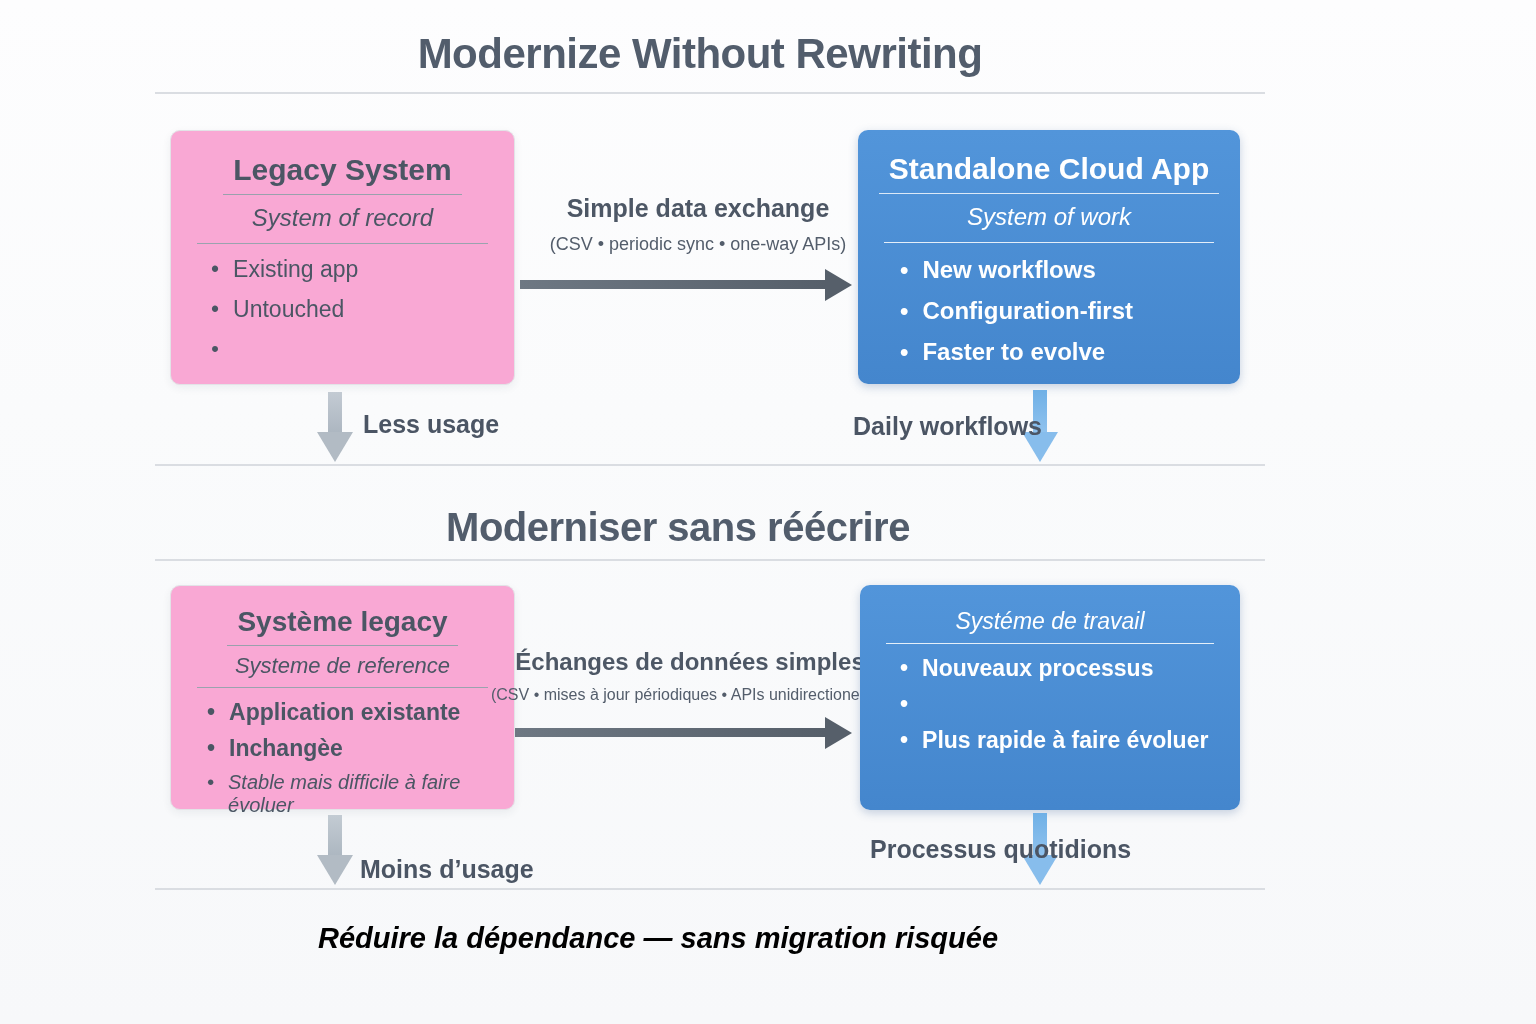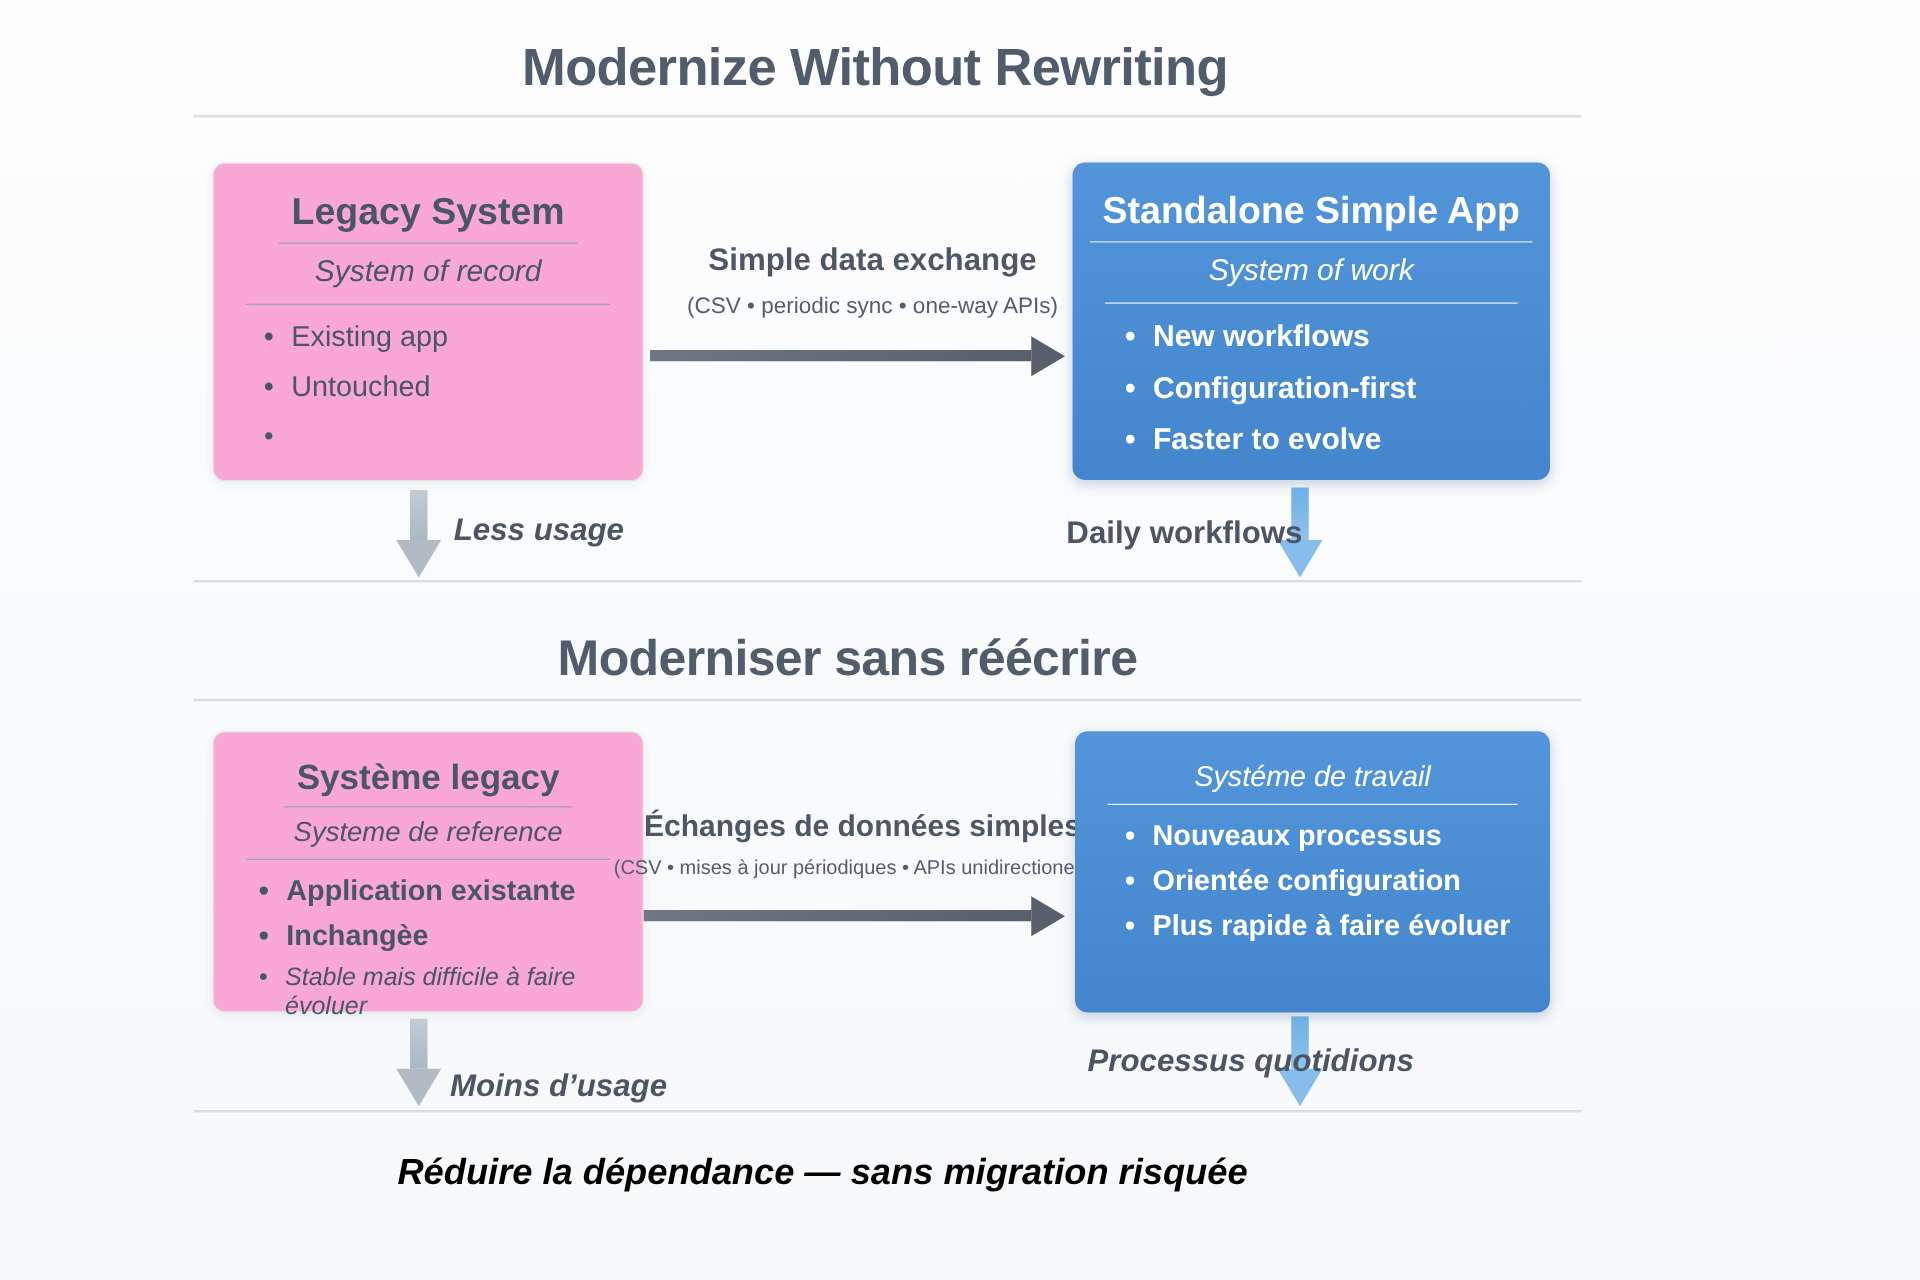--- a/index.html
+++ b/index.html
@@ -67,21 +67,21 @@
   .v-arrow{position:absolute;width:14px;}
   .v-arrow::after{
     content:"";position:absolute;top:100%;left:50%;transform:translateX(-50%);
     border-left:18px solid transparent;border-right:18px solid transparent;
   }
   .v-arrow.gray{background:linear-gradient(180deg,#c3cbd3,#adb7c1);}
   .v-arrow.gray::after{border-top:30px solid #b2bbc4;}
   .v-arrow.blue{background:linear-gradient(180deg,#6fb0e6,#8fc2ee);}
   .v-arrow.blue::after{border-top:30px solid #87bdec;}
   .outcome{font-size:25px;font-weight:600;color:#4b5564;z-index:2;}
-  .outcome.it{font-style:italic;}
+  .outcome.it{}
   .tagline{
     font-size:29px;font-weight:600;font-style:italic;color:#000000;
   }
 </style>
 </head>
 <body>
 
 <div class="abs center section-title" style="left:700px;top:30px;font-size:42px;">Modernize Without Rewriting</div>
 
 <div class="rule" style="top:92px;"></div>
@@ -103,21 +103,21 @@
       <span class="dot">•</span>
     </li>
   </ul>
 </div>
 
 <div class="abs center ex-label" style="left:698px;top:194px;font-size:25px;">Simple data exchange</div>
 <div class="abs center ex-sub" style="left:698px;top:234px;font-size:18px;">(CSV • periodic sync • one-way APIs)</div>
 <div class="h-arrow" style="left:520px;top:280px;width:305px;"></div>
 
 <div class="panel blue" style="left:858px;top:130px;width:382px;height:254px;padding-top:22px;">
-  <div class="panel-title">Standalone Simple App</div>
+  <div class="panel-title">Standalone Cloud App</div>
   <div class="panel-subtitle">System of work</div>
   <div class="panel-divider"></div>
   <ul class="bullets" style="padding:13px 20px 0 42px;gap:13px;">
     <li class="fsb">
       <span class="dot">•</span>
       <span>New workflows</span>
     </li>
     <li class="fsb">
       <span class="dot">•</span>
       <span>Configuration-first</span>
@@ -167,21 +167,20 @@
 <div class="panel blue" style="left:860px;top:585px;width:380px;height:225px;padding-top:16px;">
   <div class="panel-subtitle" style="font-size:23px;margin-top:7px;">Systéme de travail</div>
   <div class="panel-divider" style="margin-top:8px;"></div>
   <ul class="bullets" style="padding:11px 16px 0 40px;gap:9px;">
     <li class="fsb" style="font-size:23px;">
       <span class="dot">•</span>
       <span>Nouveaux processus</span>
     </li>
     <li class="fsb" style="font-size:23px;">
       <span class="dot">•</span>
-      <span>Orientée configuration</span>
     </li>
     <li class="fsb" style="font-size:23px;">
       <span class="dot">•</span>
       <span>Plus rapide à faire évoluer</span>
     </li>
   </ul>
 </div>
 
 <div class="v-arrow gray" style="left:328px;top:815px;height:40px;"></div>
 <div class="abs outcome it" style="left:360px;top:855px;text-align:center;">Moins d’usage</div>

